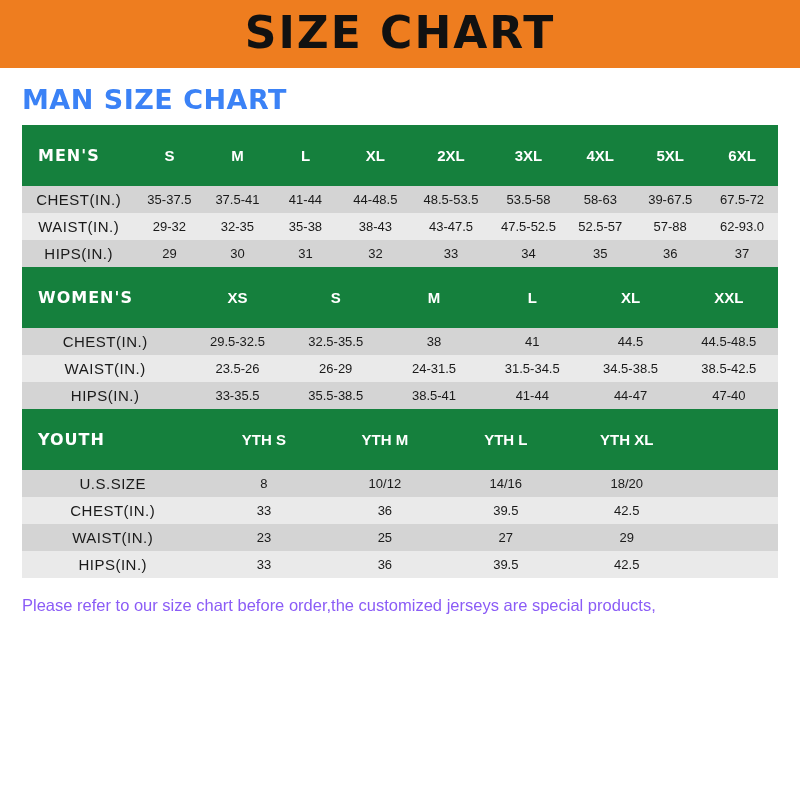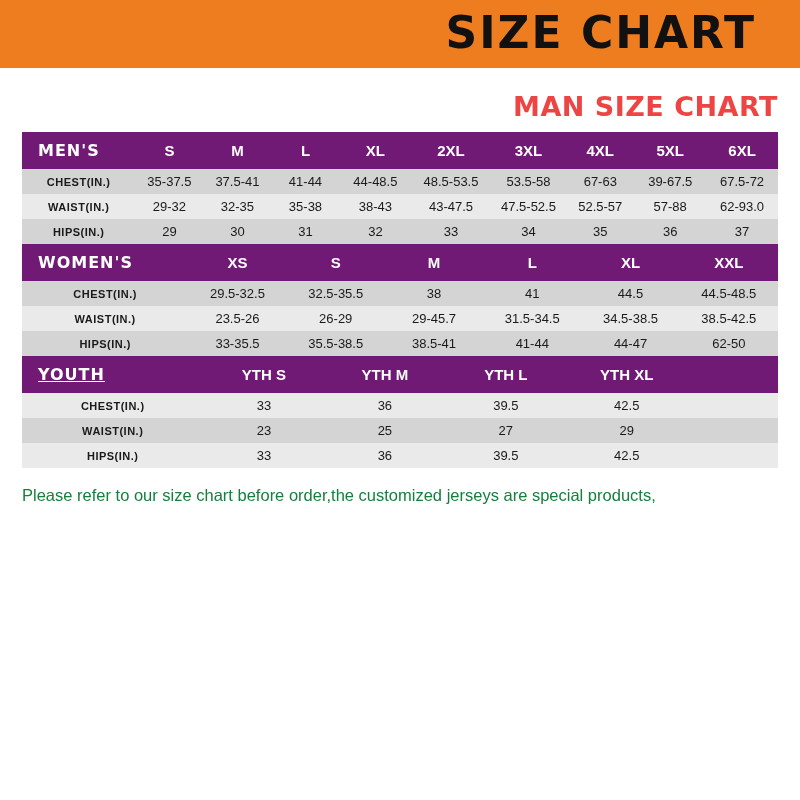--- a/index.html
+++ b/index.html
@@ -25,90 +25,90 @@
   }
   .band-left {
     width: 44px;
     background: #ee7d1f;
   }
   .band-center {
     flex: 1;
     background: #ee7d1f;
     display: flex;
     align-items: center;
-    justify-content: flex-end;
+    justify-content: center;
   }
   .band-right {
     width: 44px;
     background: #ee7d1f;
   }
   .band-title {
     font-family: "DejaVu Sans", sans-serif;
     font-weight: bold;
     font-size: 44px;
     letter-spacing: 2px;
     color: #111111;
     line-height: 1;
     padding-bottom: 2px;
   }
   .content {
     padding: 0 22px;
   }
   .section-title {
-    text-align: right;
+    text-align: left;
     font-family: "DejaVu Sans", sans-serif;
     font-weight: bold;
     font-size: 27px;
     letter-spacing: 0.5px;
-    color: #ef4444;
-    margin: 23px 0 10px 0;
+    color: #3b82f6;
+    margin: 16px 0 10px 0;
   }
   table.size-table {
     width: 100%;
     border-collapse: collapse;
     table-layout: fixed;
   }
   table.size-table th,
   table.size-table td {
     text-align: center;
     font-size: 13px;
     color: #1a1a1a;
     padding: 5px 1px;
     font-family: "Liberation Sans", sans-serif;
     white-space: nowrap;
   }
   table.size-table thead th {
-    background: #701a75;
+    background: #15803d;
     color: #ffffff;
     font-weight: bold;
     font-size: 15px;
-    padding: 9px 1px;
+    padding: 21px 1px;
   }
   table.size-table thead th.row-head {
     text-align: left;
     padding-left: 16px;
     font-family: "DejaVu Sans", sans-serif;
     font-size: 16px;
     letter-spacing: 1px;
   }
   table.size-table tbody tr.band-a td { background: #d4d4d4; }
   table.size-table tbody tr.band-b td { background: #eaeaea; }
   table.size-table tbody td.row-head {
-    font-weight: bold;
+    font-weight: normal;
     letter-spacing: 0.5px;
-    font-size: 11px;
+    font-size: 15px;
   }
   
   .women-table thead th.row-head { font-size: 16px; }
-  .youth-table thead th.row-head { font-size: 16px; text-decoration: underline; }
+  .youth-table thead th.row-head { font-size: 16px; }
   .youth-table thead th { font-size: 15px; }
 
   .note {
     margin: 16px 22px 0 22px;
-    color: #15803d;
+    color: #8b5cf6;
     font-size: 16.5px;
     line-height: 1.35;
     font-family: "Liberation Sans", sans-serif;
   }
   .note .line { display: block; }
 </style>
 </head>
 <body>
 
 <div id="page">
@@ -153,21 +153,21 @@
       </thead>
       <tbody>
         <tr class="band-a">
           <td class="row-head">CHEST(IN.)</td>
           <td>35-37.5</td>
           <td>37.5-41</td>
           <td>41-44</td>
           <td>44-48.5</td>
           <td>48.5-53.5</td>
           <td>53.5-58</td>
-          <td>67-63</td>
+          <td>58-63</td>
           <td>39-67.5</td>
           <td>67.5-72</td>
         </tr>
         <tr class="band-b">
           <td class="row-head">WAIST(IN.)</td>
           <td>29-32</td>
           <td>32-35</td>
           <td>35-38</td>
           <td>38-43</td>
           <td>43-47.5</td>
@@ -219,33 +219,33 @@
           <td>32.5-35.5</td>
           <td>38</td>
           <td>41</td>
           <td>44.5</td>
           <td>44.5-48.5</td>
         </tr>
         <tr class="band-b">
           <td class="row-head">WAIST(IN.)</td>
           <td>23.5-26</td>
           <td>26-29</td>
-          <td>29-45.7</td>
+          <td>24-31.5</td>
           <td>31.5-34.5</td>
           <td>34.5-38.5</td>
           <td>38.5-42.5</td>
         </tr>
         <tr class="band-a">
           <td class="row-head">HIPS(IN.)</td>
           <td>33-35.5</td>
           <td>35.5-38.5</td>
           <td>38.5-41</td>
           <td>41-44</td>
           <td>44-47</td>
-          <td>62-50</td>
+          <td>47-40</td>
         </tr>
       </tbody>
     </table>
 
     <table class="size-table youth-table">
       <colgroup>
         <col style="width:24%">
         <col style="width:16%">
           <col style="width:16%">
           <col style="width:16%">
@@ -256,20 +256,28 @@
         <tr>
           <th class="row-head">YOUTH</th>
           <th>YTH S</th>
           <th>YTH M</th>
           <th>YTH L</th>
           <th>YTH XL</th>
           <th></th>
         </tr>
       </thead>
       <tbody>
+        <tr class="band-a">
+          <td class="row-head">U.S.SIZE</td>
+          <td>8</td>
+          <td>10/12</td>
+          <td>14/16</td>
+          <td>18/20</td>
+          <td></td>
+        </tr>
         <tr class="band-b">
           <td class="row-head">CHEST(IN.)</td>
           <td>33</td>
           <td>36</td>
           <td>39.5</td>
           <td>42.5</td>
           <td></td>
         </tr>
         <tr class="band-a">
           <td class="row-head">WAIST(IN.)</td>

